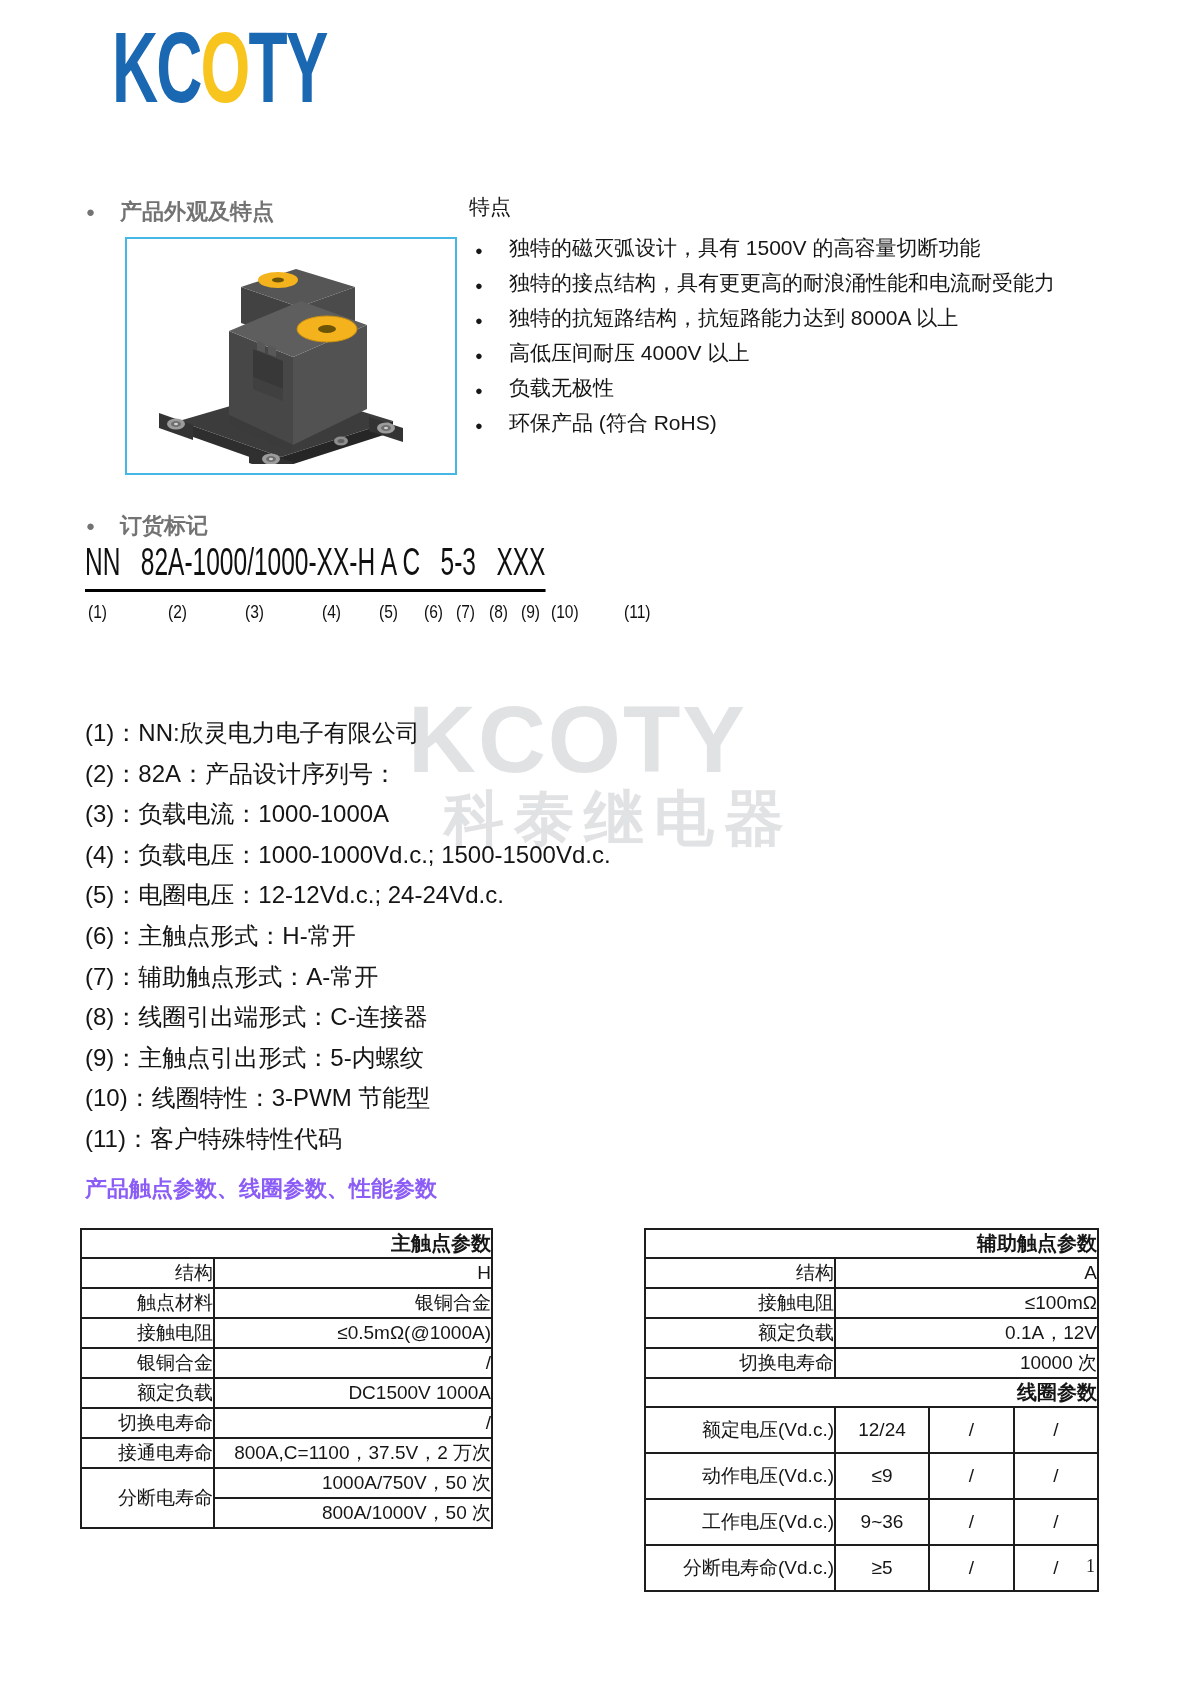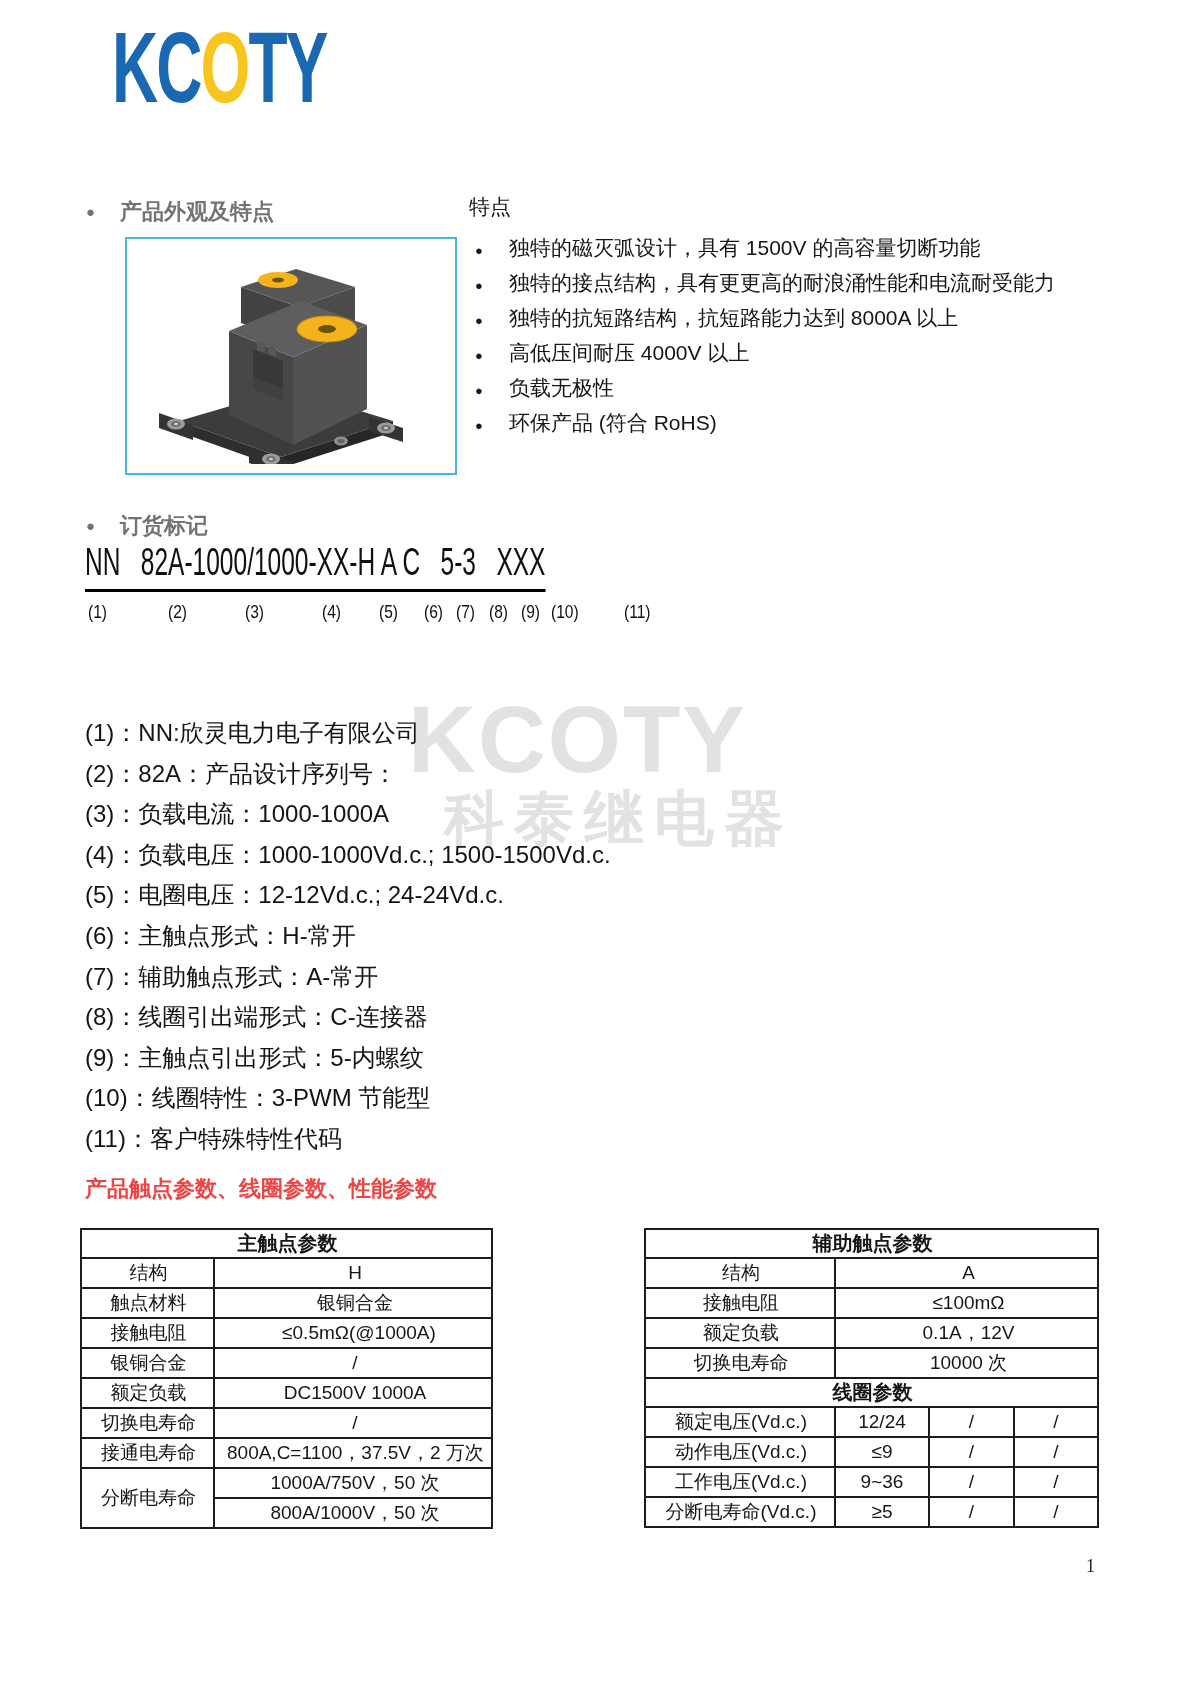--- a/index.html
+++ b/index.html
@@ -46,30 +46,30 @@
               transform:scaleX(0.645);transform-origin:left top;}
   .pos-row{position:absolute;left:0;top:601px;width:1190px;height:26px;font-size:19px;color:#101010;}
   .pos-row span{position:absolute;transform:scaleX(0.82);transform-origin:left top;white-space:nowrap;}
   .p1{left:88px;}.p2{left:168px;}.p3{left:245px;}.p4{left:322px;}.p5{left:379px;}
   .p6{left:424px;}.p7{left:456px;}.p8{left:489px;}.p9{left:521px;}.p10{left:551px;}.p11{left:624px;}
 
   
   .order-list{position:absolute;left:85px;top:713px;font-size:24px;line-height:40.6px;color:#141414;white-space:nowrap;}
 
   
-  .params-h{position:absolute;left:85px;top:1174px;font-size:22px;font-weight:700;color:#ef4444;}
+  .params-h{position:absolute;left:85px;top:1174px;font-size:22px;font-weight:700;color:#8b5cf6;}
 
   
   .tbl{position:absolute;border-collapse:collapse;table-layout:fixed;font-size:19px;color:#161616;background:#fff;}
-  .tbl th,.tbl td{border:2px solid #1d1d1d;padding:0 8px 0 10px;text-align:center;overflow:hidden;white-space:nowrap;}
+  .tbl th,.tbl td{border:2px solid #1d1d1d;padding:0 0 0 10px;text-align:right;overflow:hidden;white-space:nowrap;}
   .tbl th{font-size:20px;font-weight:700;height:27px;}
   .tbl td{height:28px;font-weight:400;}
   .tbl td.val{padding-left:12px;}
   .tbl td.indent{padding-left:20px;}
-  .tbl td.c{text-align:center;padding:0;}
+  .tbl td.c{text-align:center;padding:8px;}
   .tbl-main{left:80px;top:1228px;width:413px;}
   .tbl-aux{left:644px;top:1228px;width:453px;}
 
   .pagenum{position:absolute;left:1086px;top:1556px;font-size:18px;
            font-family:"Liberation Serif","DejaVu Serif",serif;color:#222;}
 </style>
 </head>
 <body>
 
 <div class="page">

